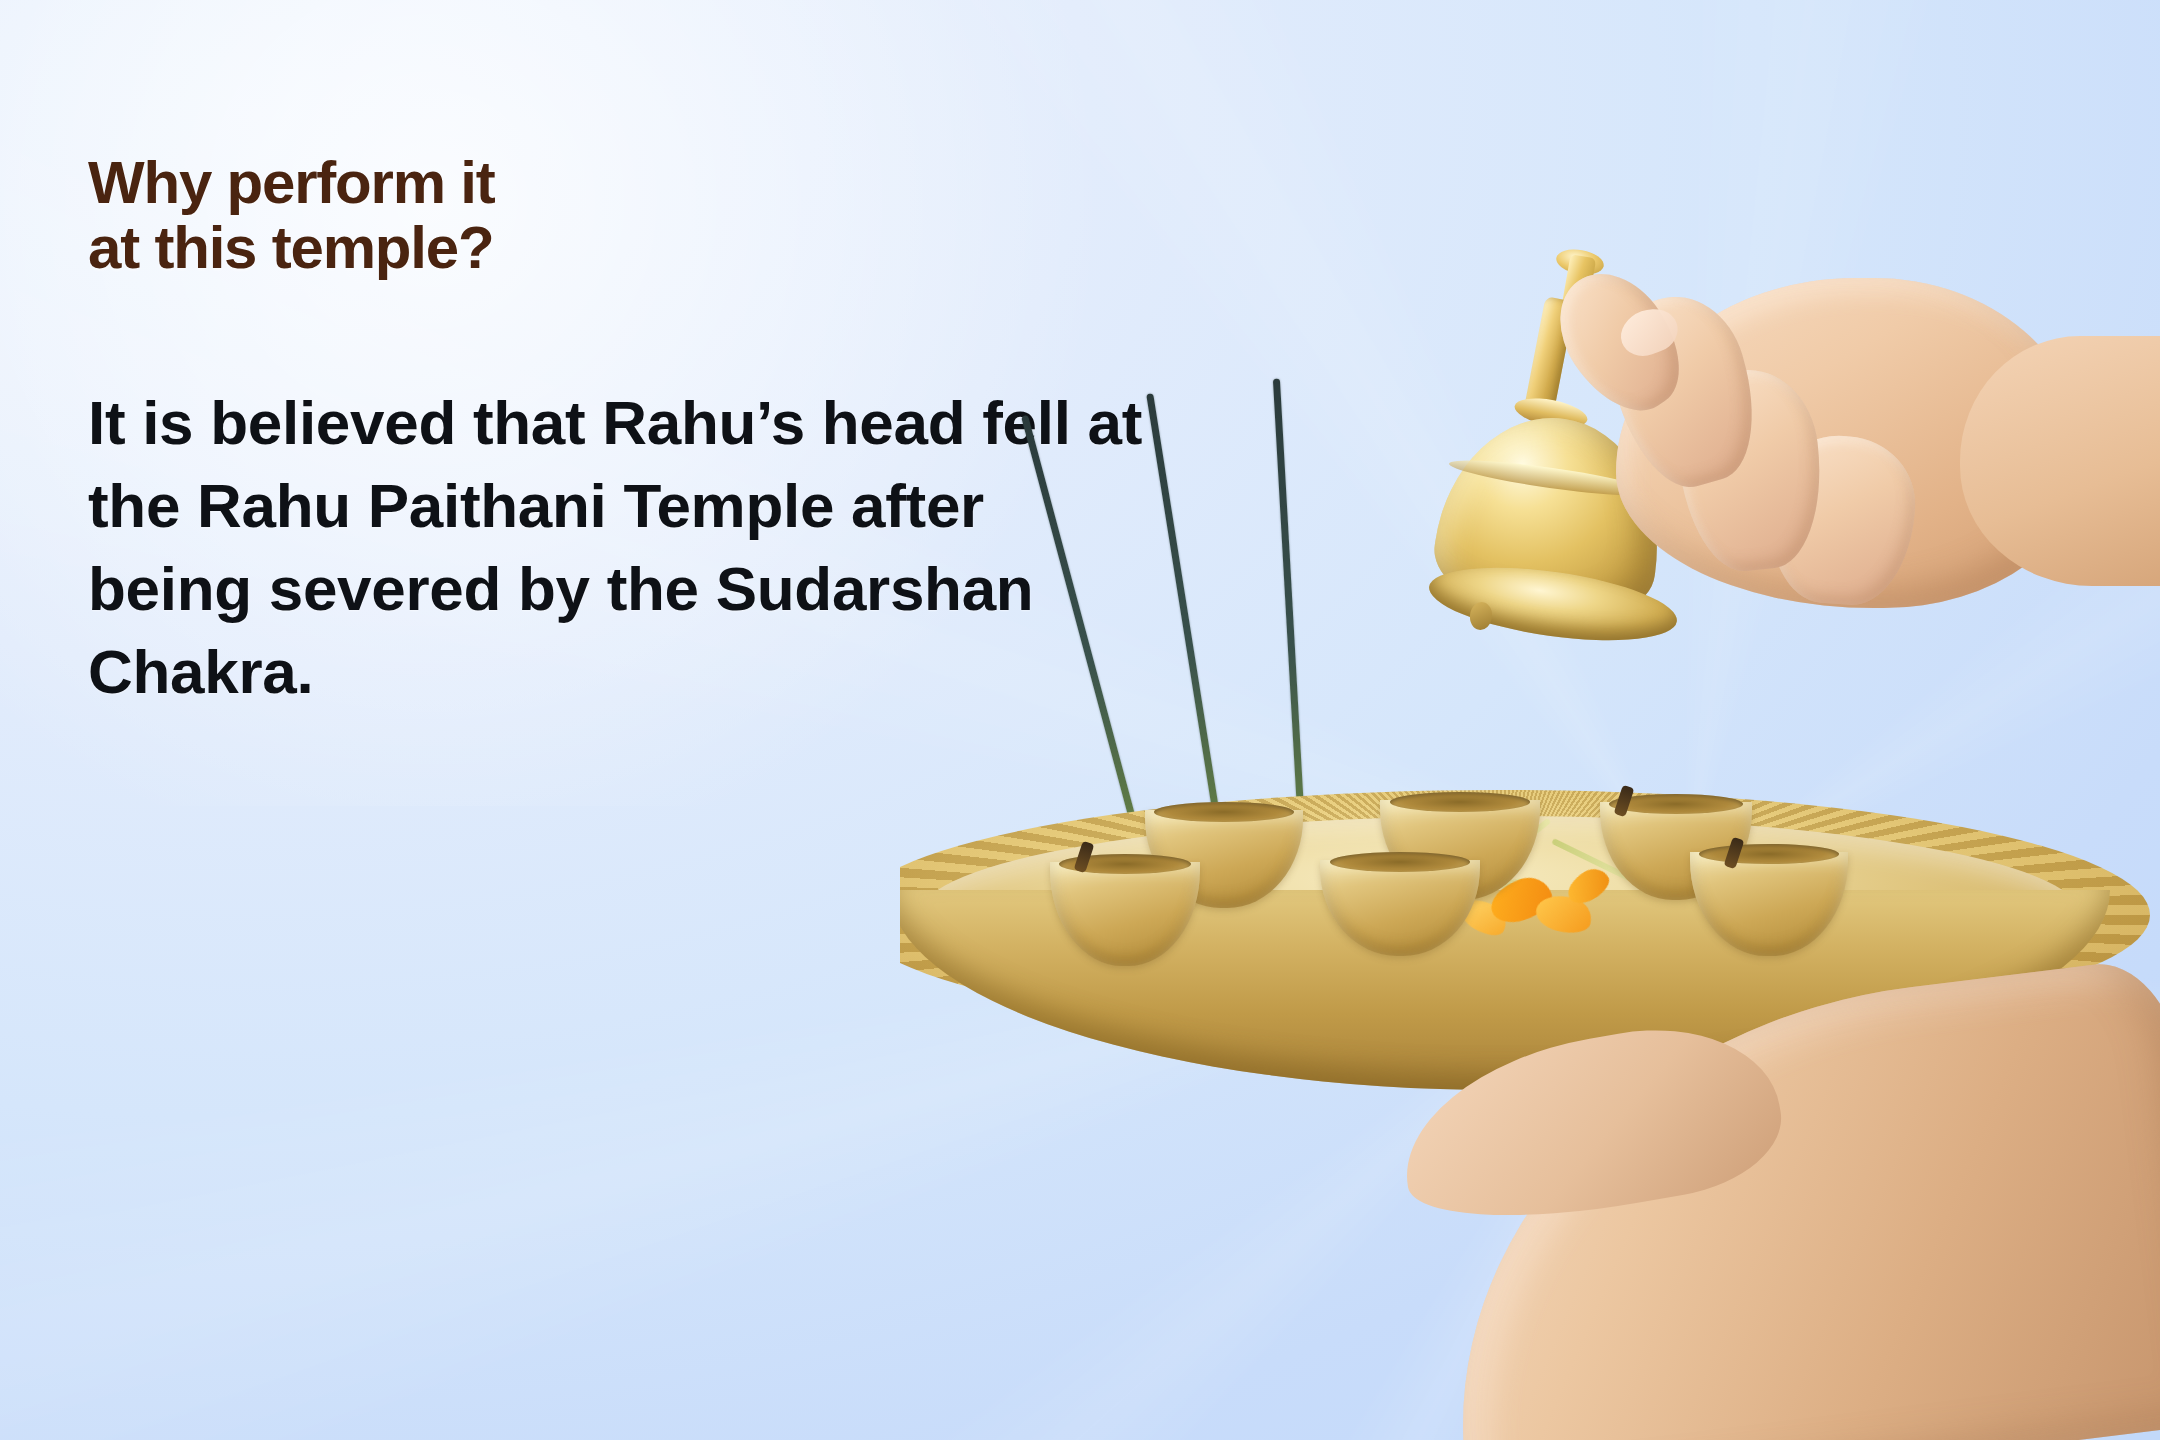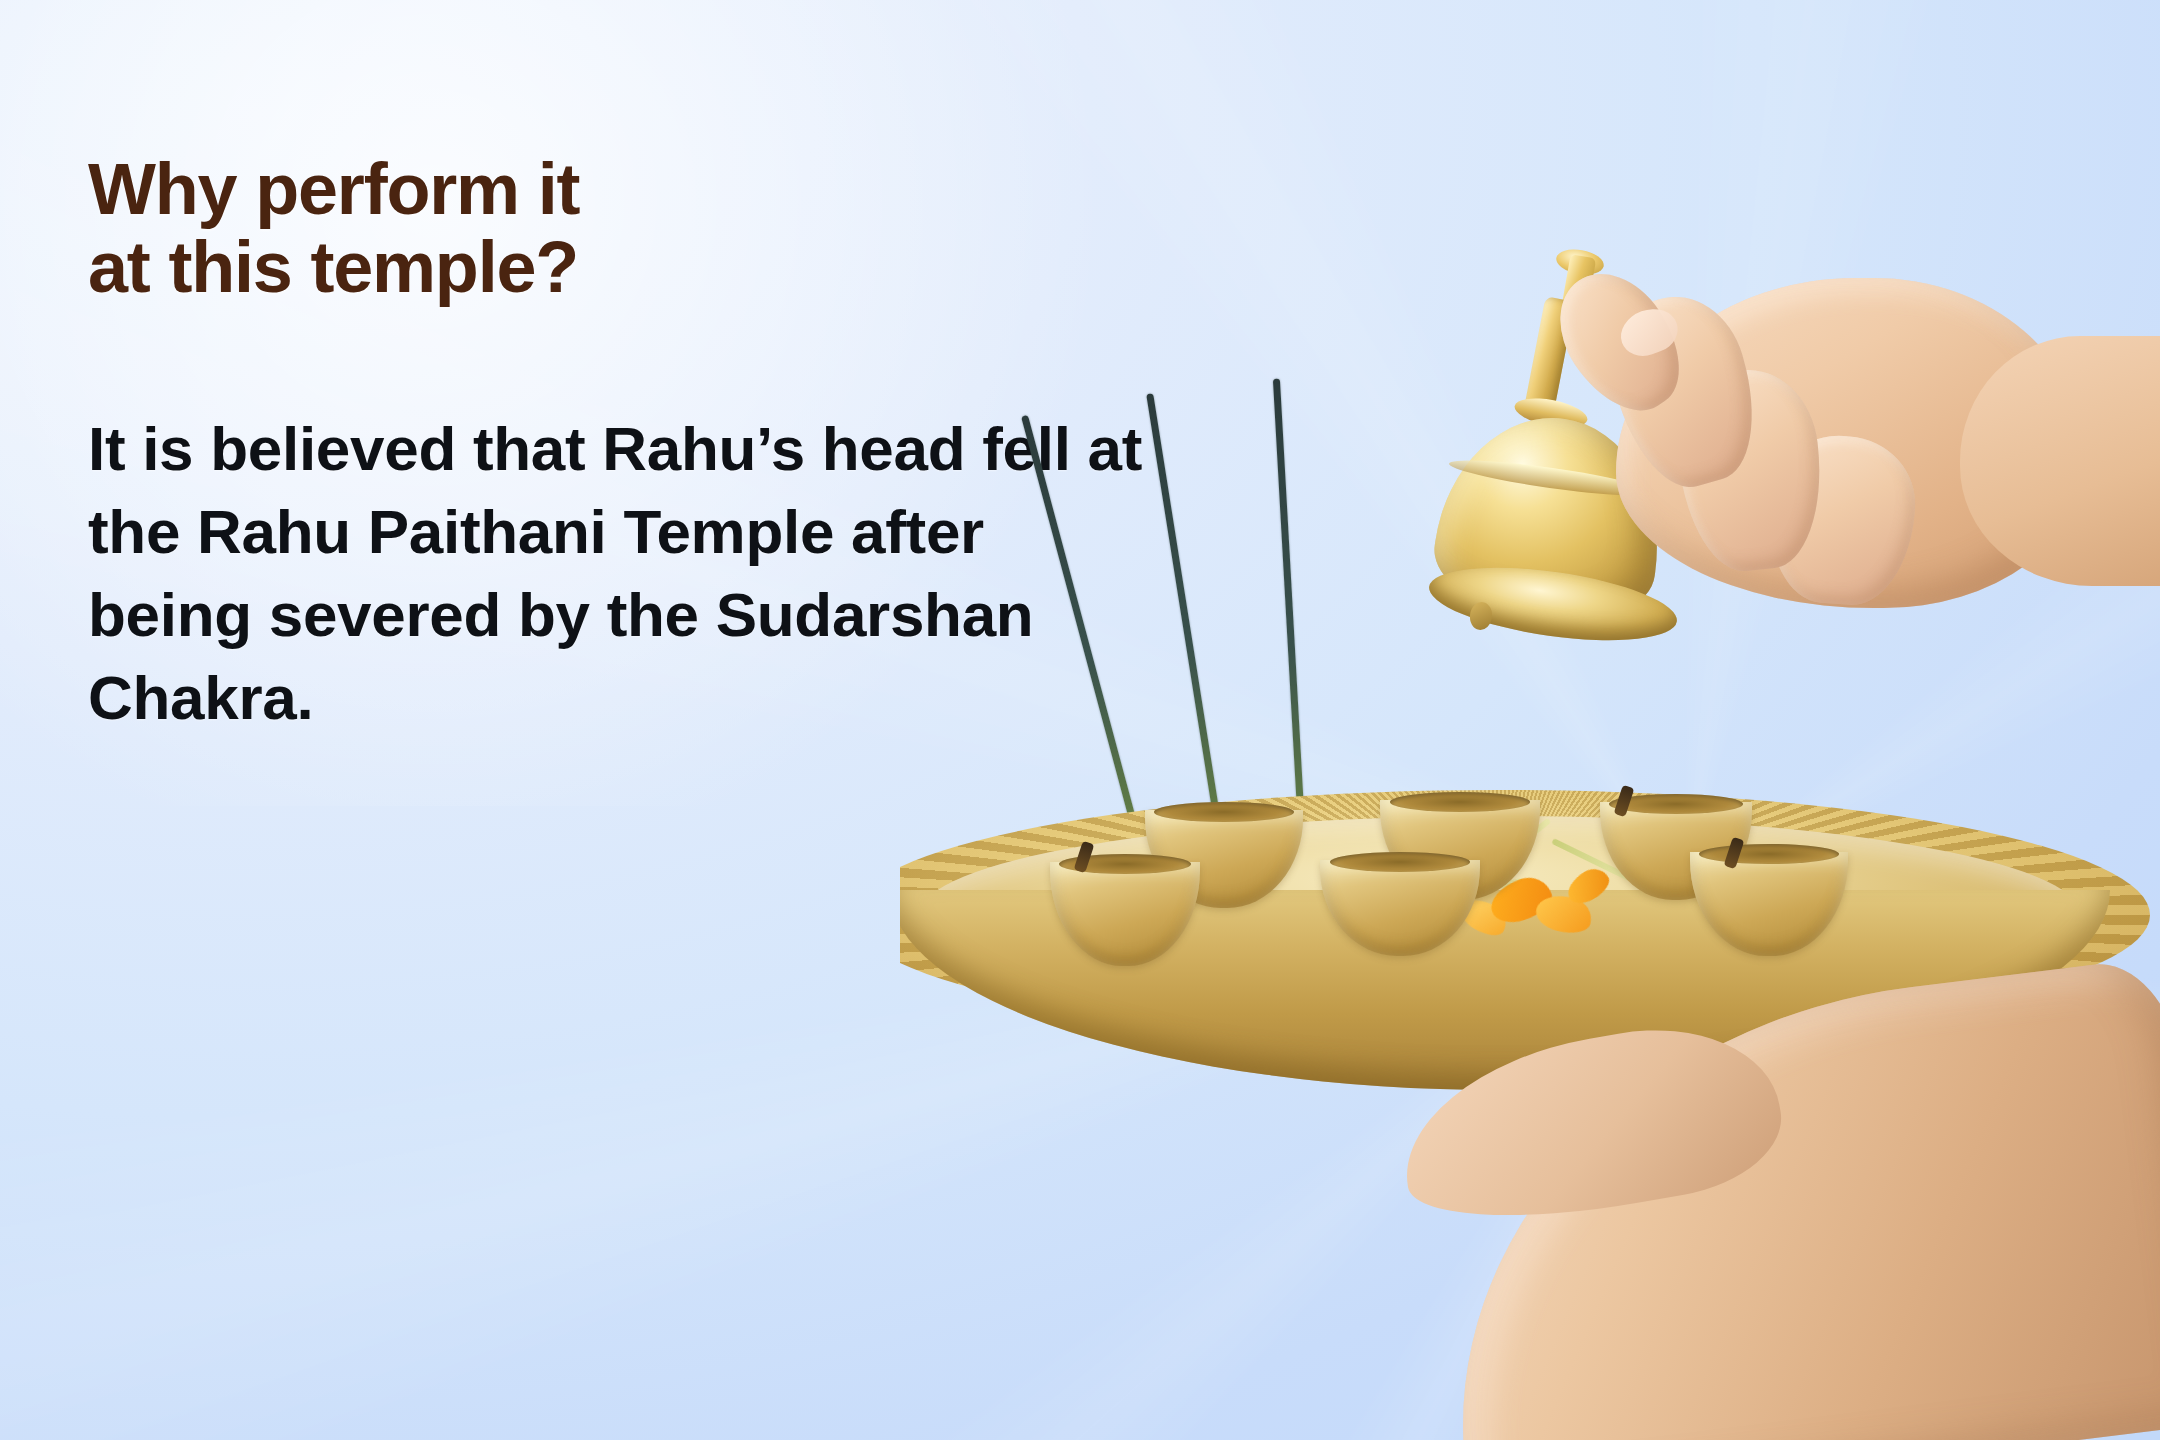--- a/index.html
+++ b/index.html
@@ -58,21 +58,21 @@
     background: radial-gradient(circle at 40% 40%, rgba(255,255,255,.75), rgba(255,255,255,0) 62%);
     pointer-events:none;
   }
 
   
   #text-col {
     position:absolute;
     left:88px; top:150px; width:1060px;
   }
   #heading {
-    font-size:72px;
+    font-size:60px;
     font-weight:800;
     line-height:1.09;
     letter-spacing:-1.2px;
     color:#4a2410;
     text-shadow: 0 2px 3px rgba(255,255,255,.55);
     white-space:pre-line;
   }
   #body-text {
     margin-top:100px;
     font-size:62px;

